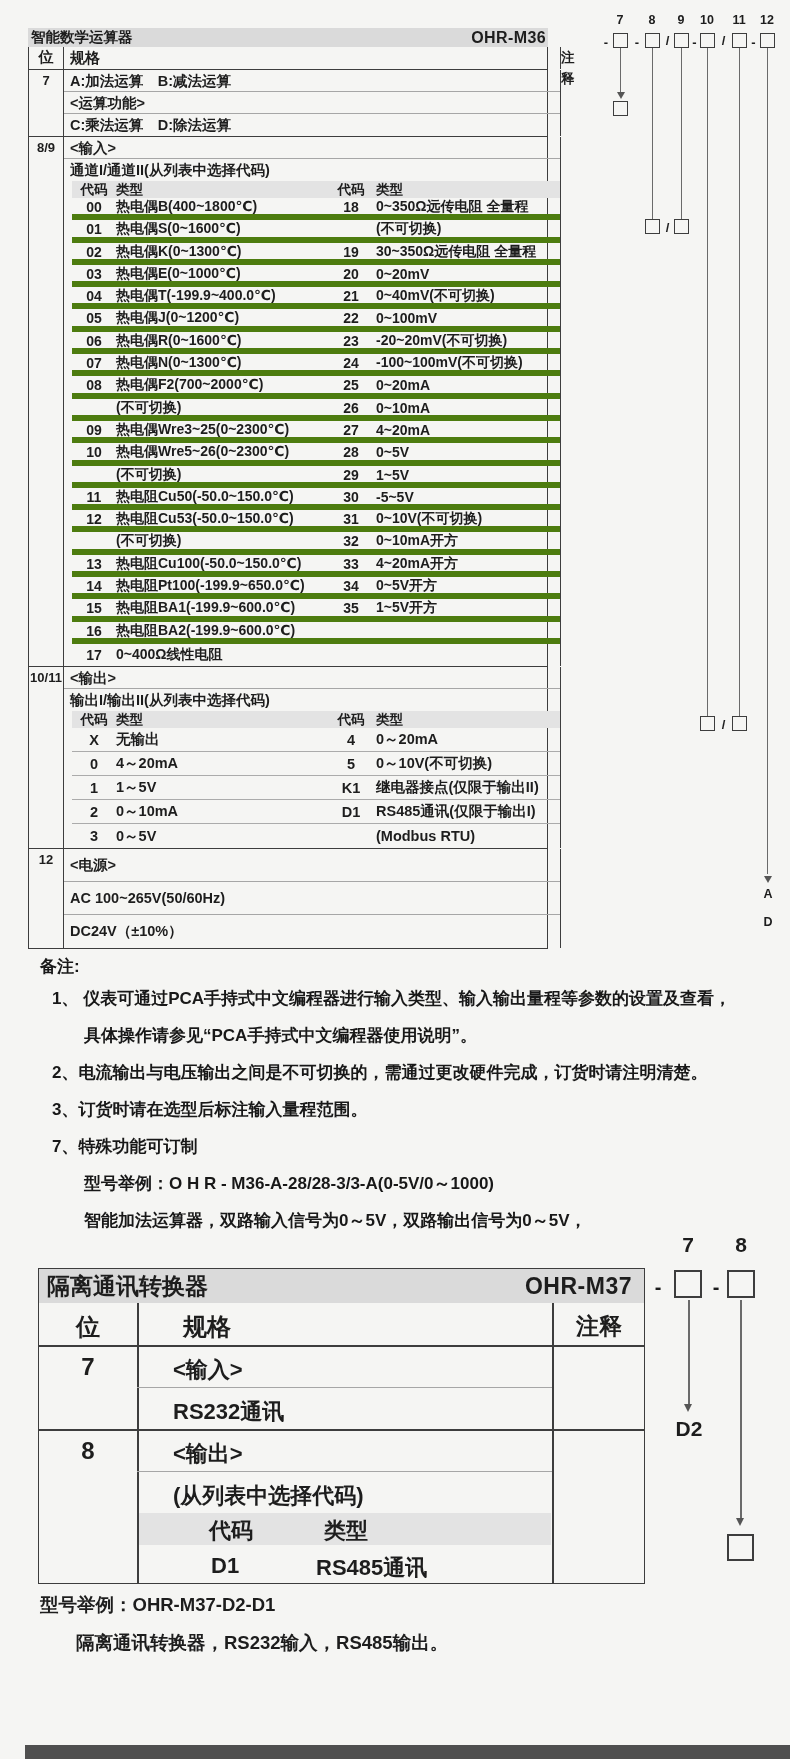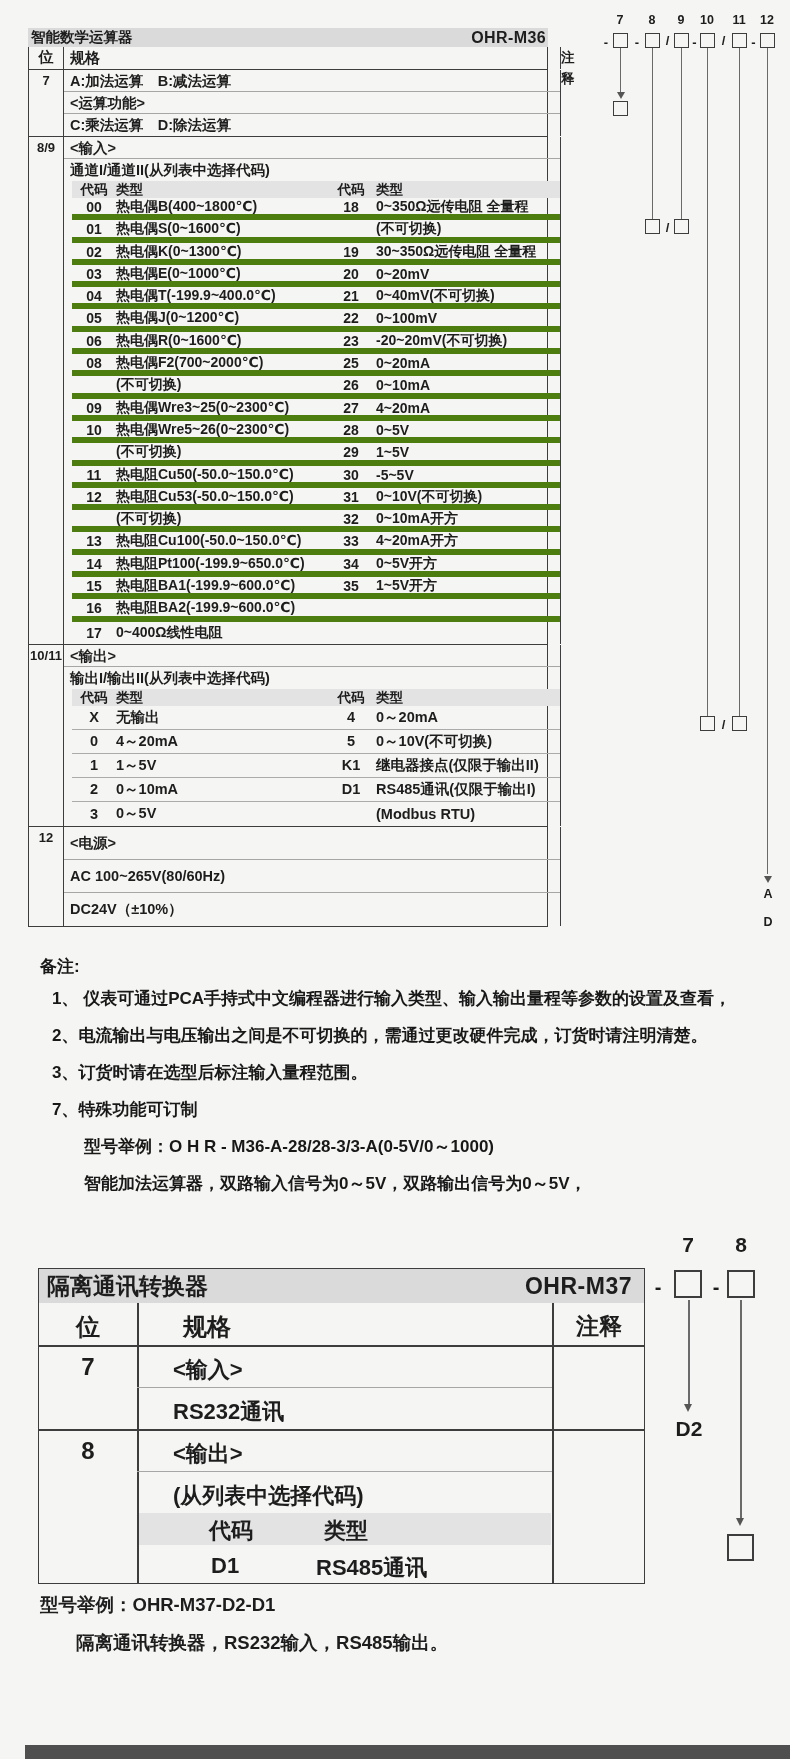--- a/index.html
+++ b/index.html
@@ -139,20 +139,26 @@
               <span class="cc">22</span>
               <span class="ct">0~100mV</span>
             </div>
               <div class="inrow grid4">
               <span class="cc">06</span>
               <span class="ct">热电偶R(0~1600℃)</span>
               <span class="cc">23</span>
               <span class="ct">-20~20mV(不可切换)</span>
             </div>
               <div class="inrow grid4">
+              <span class="cc">07</span>
+              <span class="ct">热电偶N(0~1300℃)</span>
+              <span class="cc">24</span>
+              <span class="ct">-100~100mV(不可切换)</span>
+            </div>
+              <div class="inrow grid4">
               <span class="cc">08</span>
               <span class="ct">热电偶F2(700~2000℃)</span>
               <span class="cc">25</span>
               <span class="ct">0~20mA</span>
             </div>
               <div class="inrow grid4">
               <span class="cc"></span>
               <span class="ct">(不可切换)</span>
               <span class="cc">26</span>
               <span class="ct">0~10mA</span>
@@ -273,21 +279,21 @@
             </div>
             </div>
         </div>
         <div class="note"></div>
       </div>
 
       <div class="sect">
         <div class="pos">12</div>
         <div class="spec">
           <div class="r pw lb">&lt;电源&gt;</div>
-          <div class="r pw lb">AC 100~265V(80/60Hz)</div>
+          <div class="r pw lb">AC 100~265V(50/60Hz)</div>
           <div class="r pw">DC24V（±10%）</div>
         </div>
         <div class="note"></div>
       </div>
     </div>
   </div>
 
   <div class="dg" style="left:610px;top:14px;width:20px;font-size:12.5px;">7</div>
   <div class="dg" style="left:642px;top:14px;width:20px;font-size:12.5px;">8</div>
   <div class="dg" style="left:671px;top:14px;width:20px;font-size:12.5px;">9</div>
@@ -328,20 +334,23 @@
   <div class="dg" style="left:759px;top:916px;width:18px;font-size:12.5px;">D</div>
 
   <div class="notes">
     <div class="note-head">备注:</div>
     <div>
 
     <div>
         <div class="note-line">1、 仪表可通过PCA手持式中文编程器进行输入类型、输入输出量程等参数的设置及查看，</div>
       </div>
         <div>
+        <div class="note-line indent">具体操作请参见“PCA手持式中文编程器使用说明”。</div>
+      </div>
+        <div>
         <div class="note-line">2、电流输出与电压输出之间是不可切换的，需通过更改硬件完成，订货时请注明清楚。</div>
       </div>
         <div>
         <div class="note-line">3、订货时请在选型后标注输入量程范围。</div>
       </div>
         <div>
         <div class="note-line">7、特殊功能可订制</div>
       </div>
         <div>
         <div class="note-line indent">型号举例：O H R - M36-A-28/28-3/3-A(0-5V/0～1000)</div>

